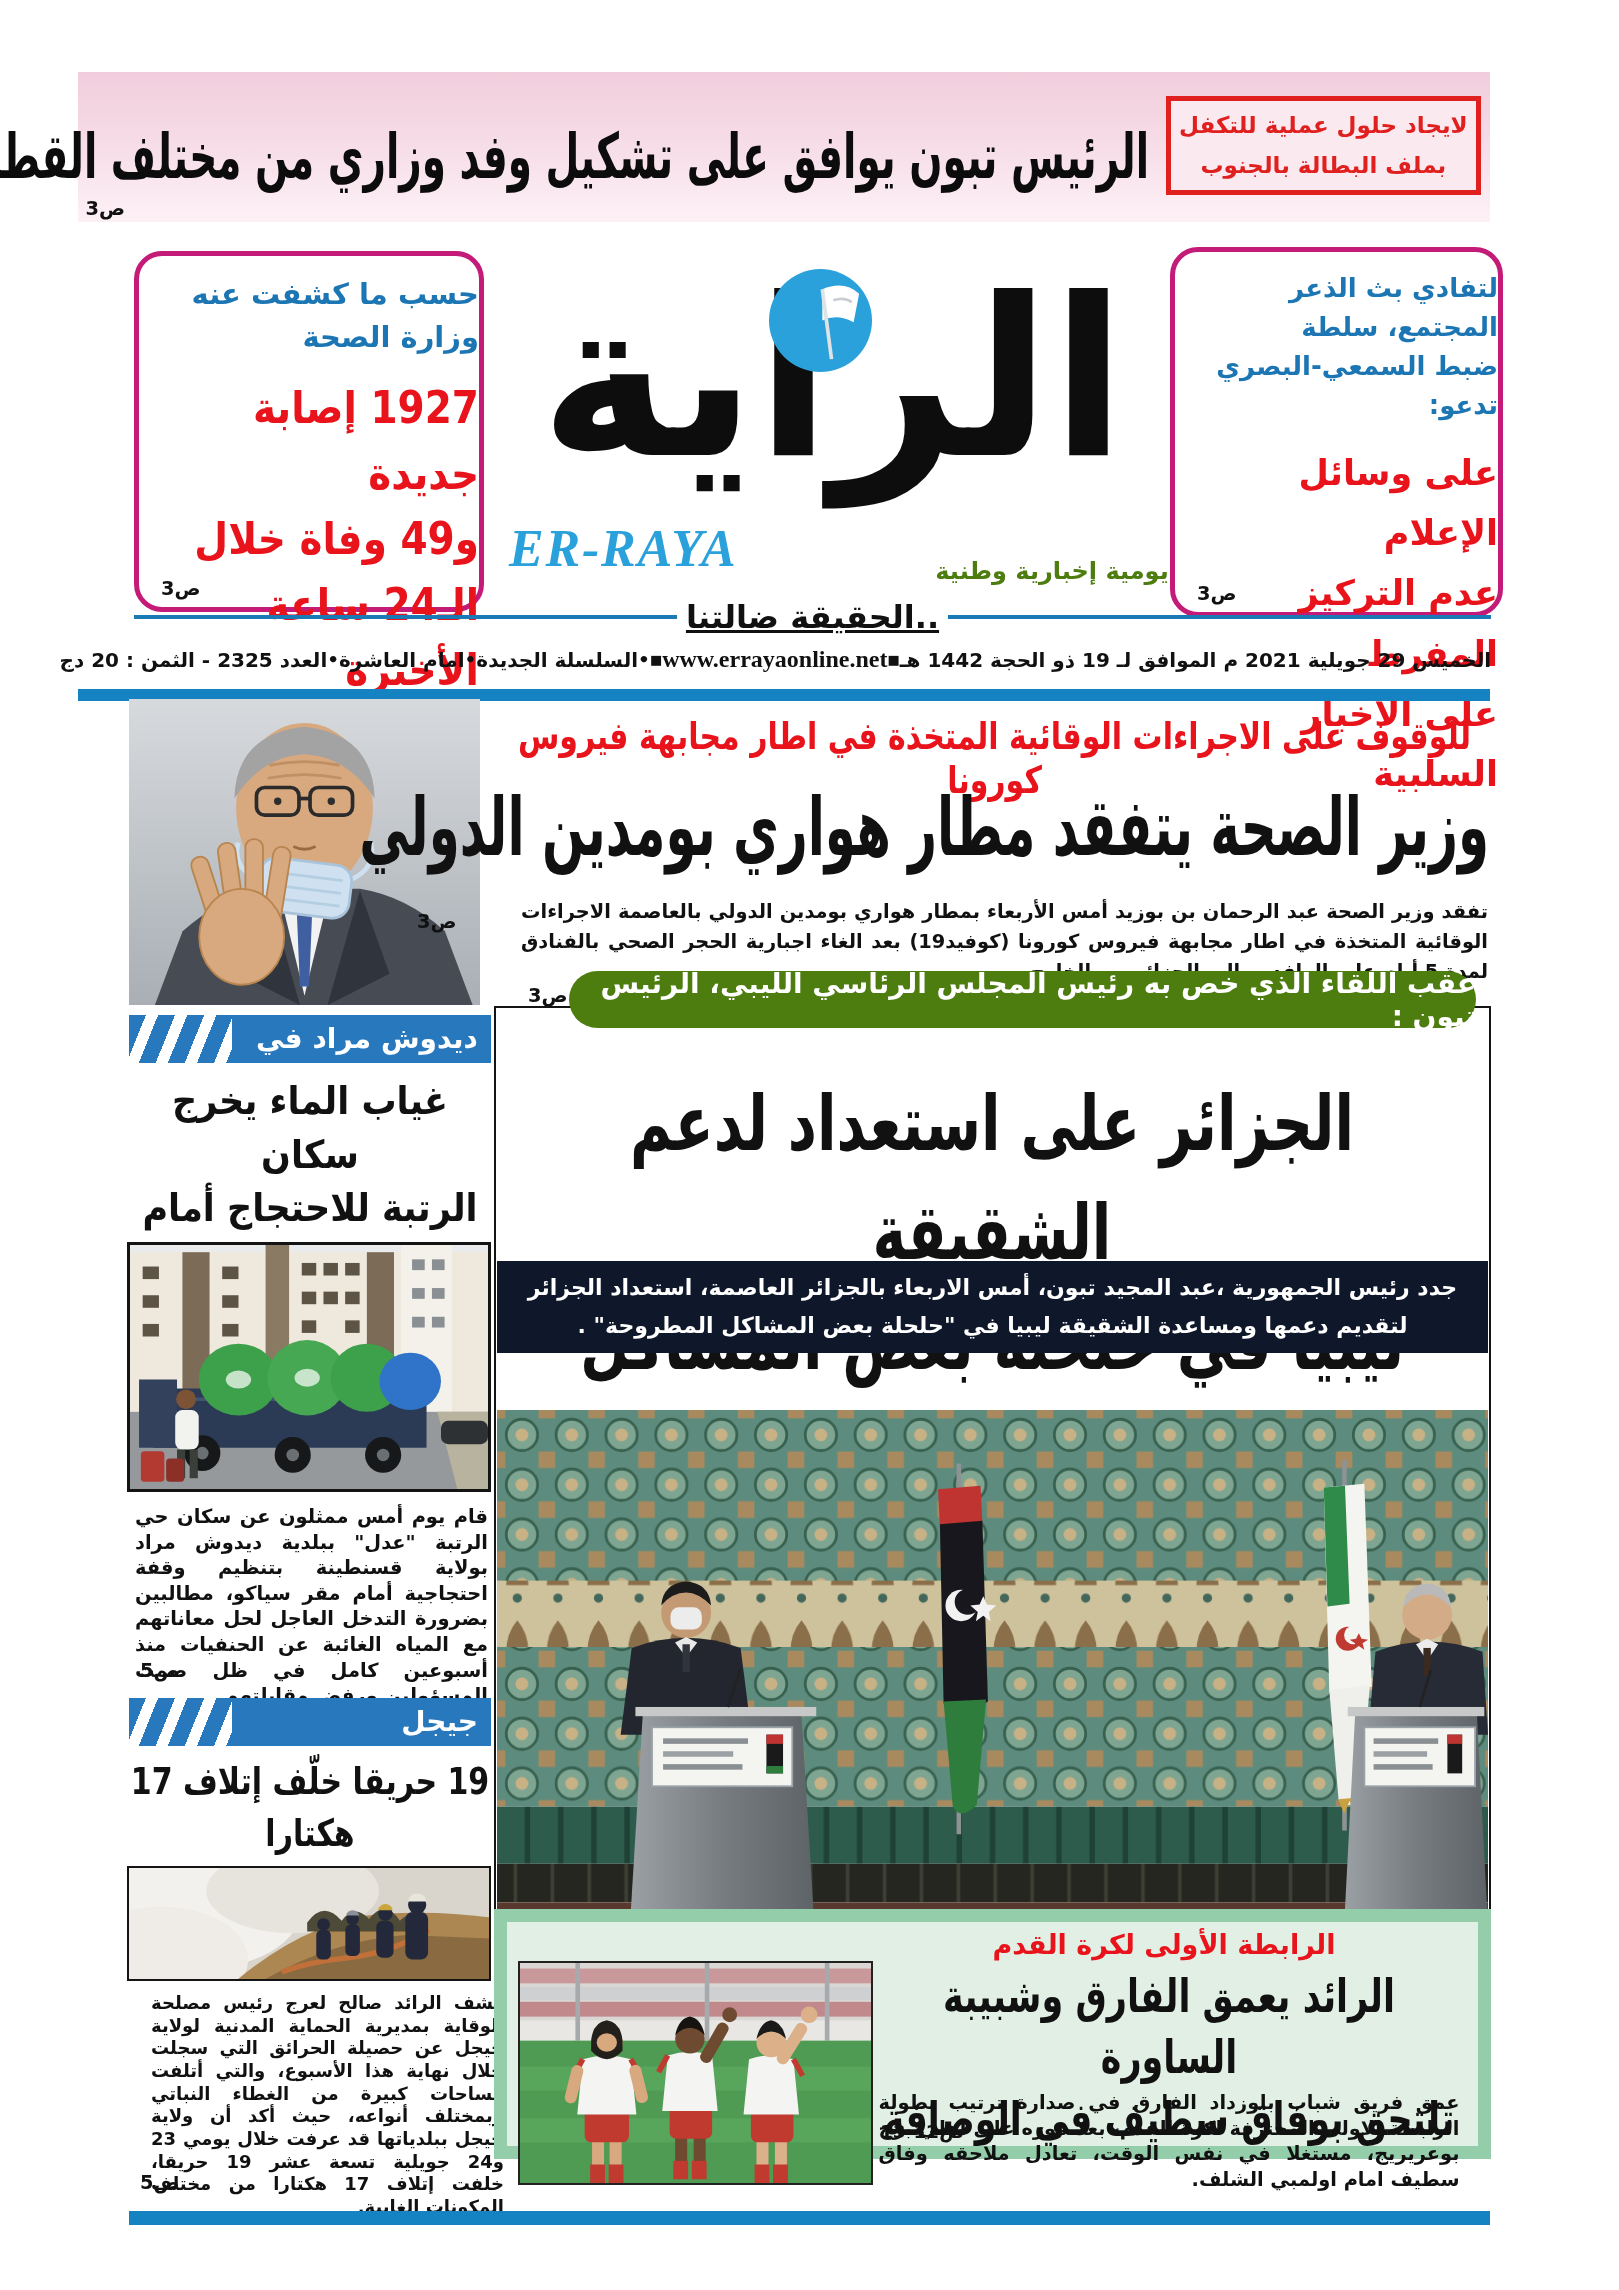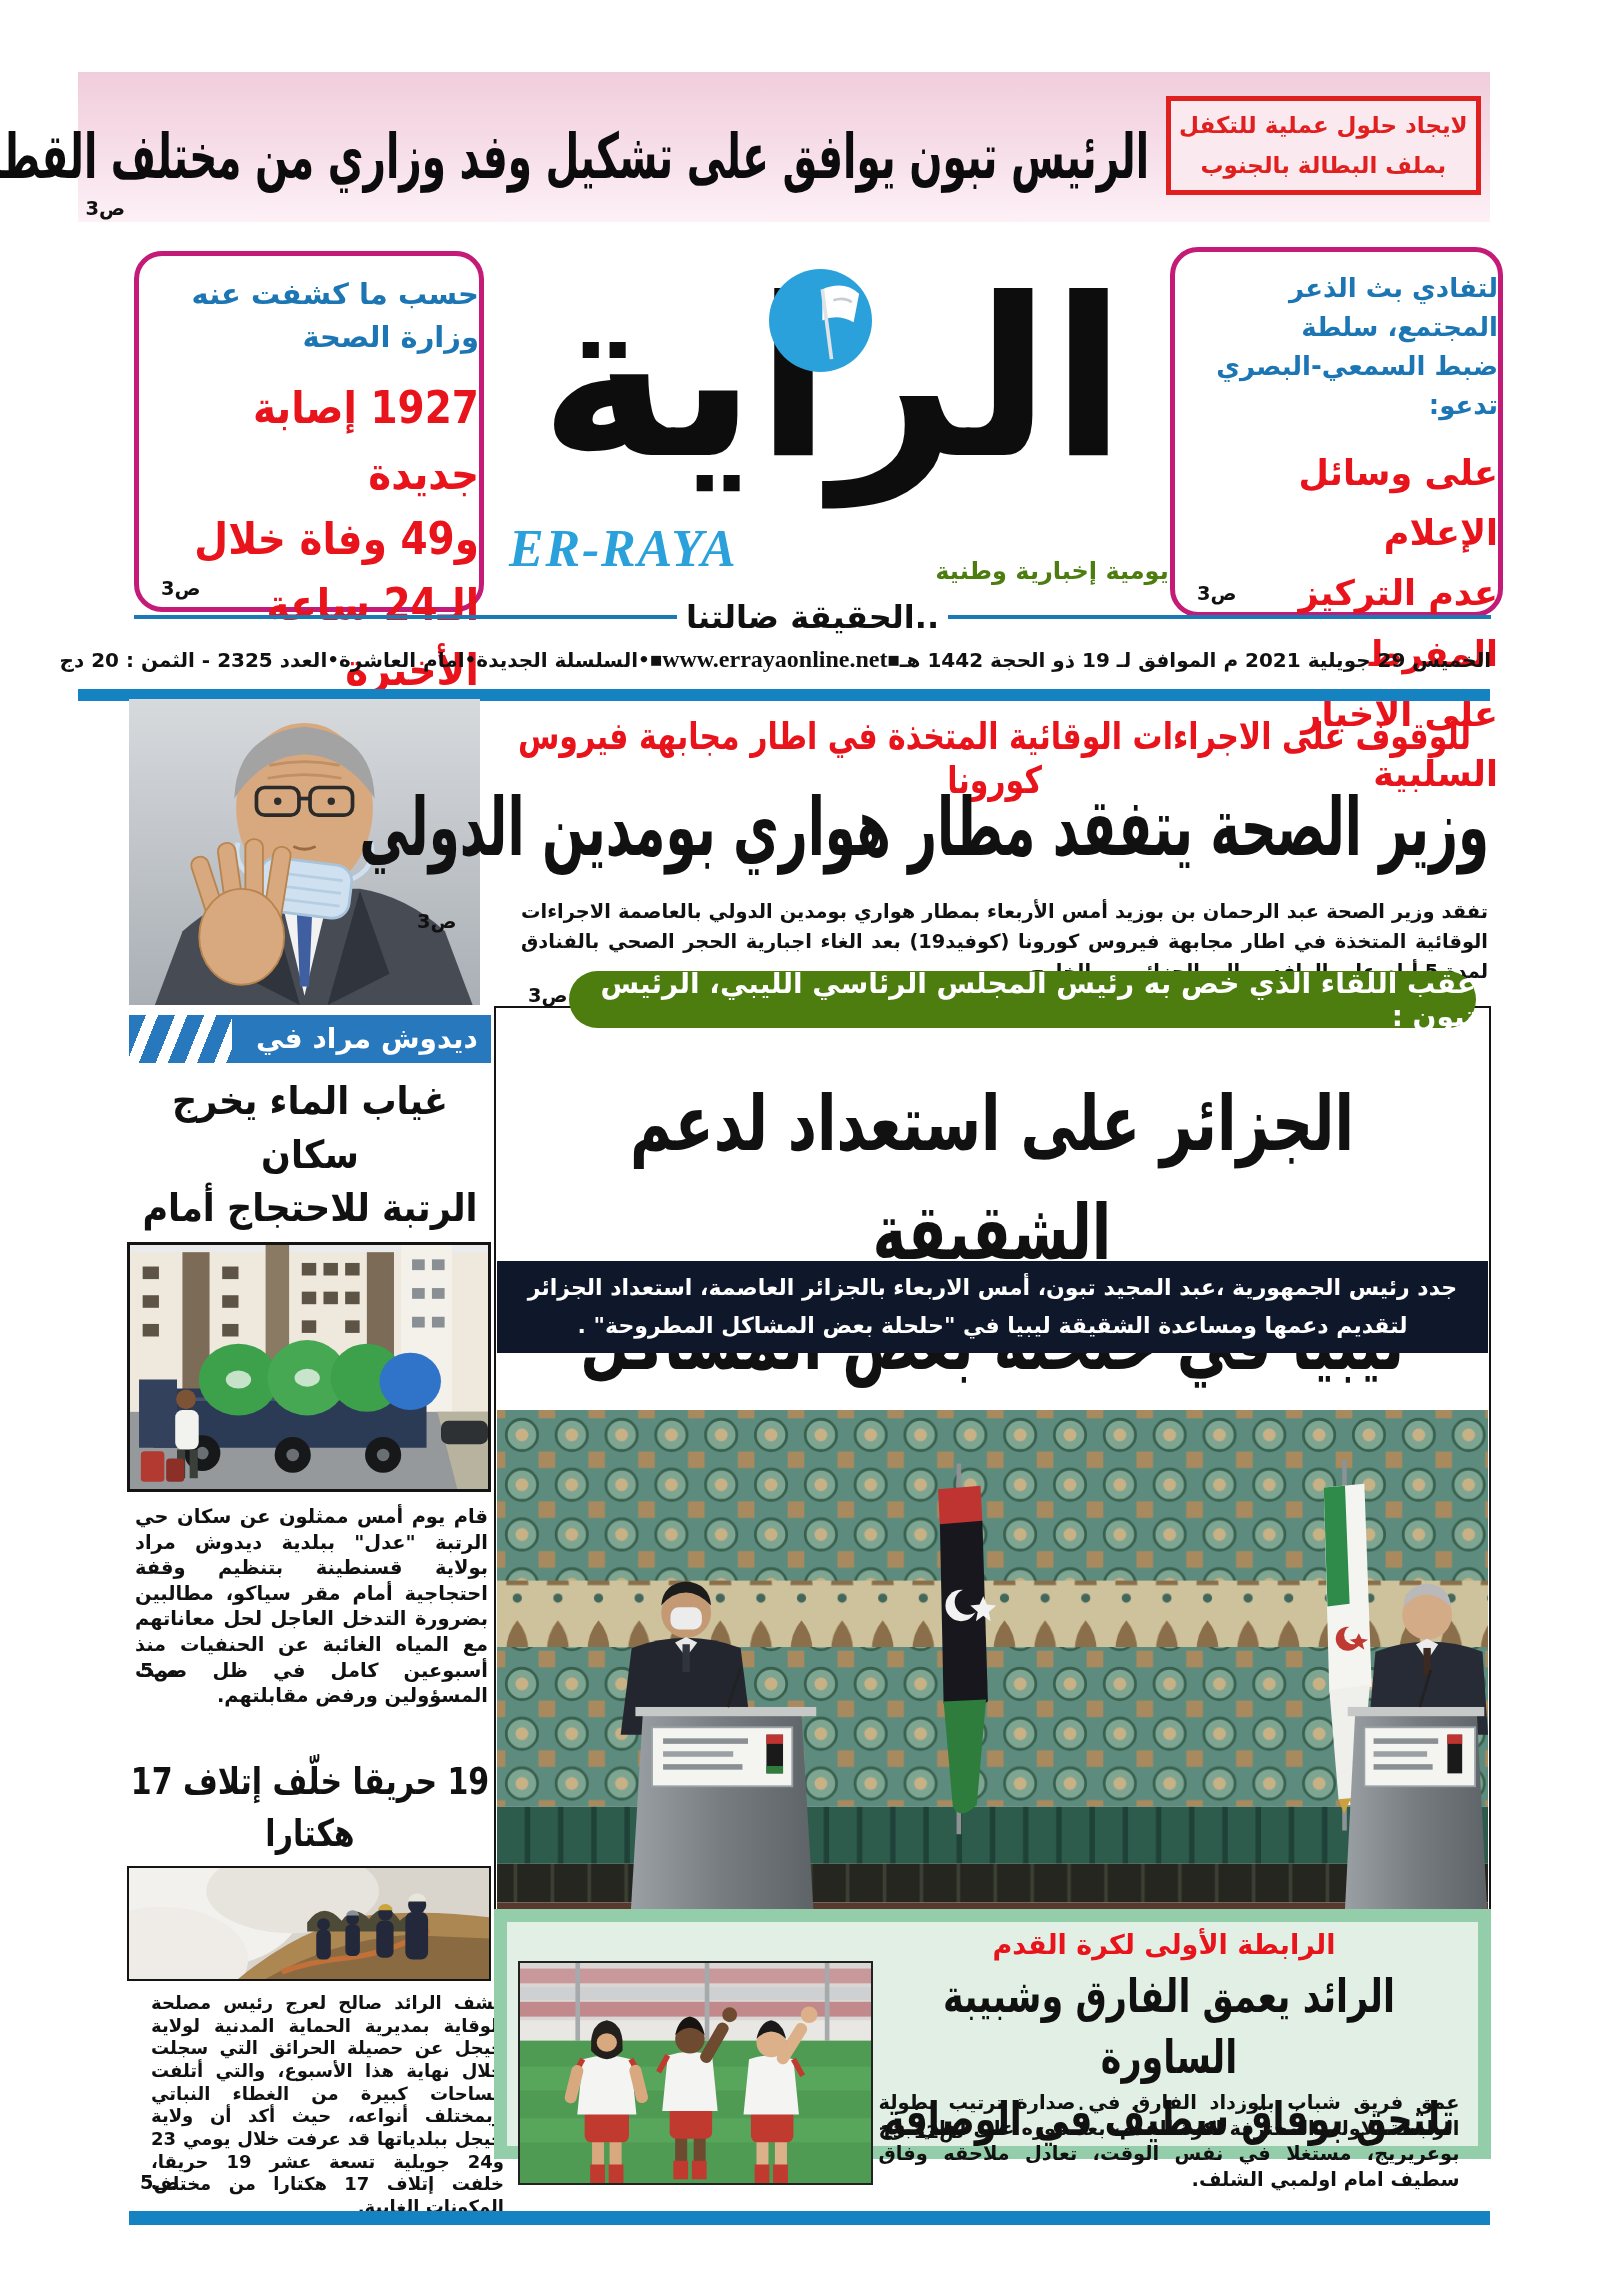--- a/index.html
+++ b/index.html
@@ -29,21 +29,21 @@
   .side-pref{position:absolute;left:22px;bottom:7.4px;font-size:19.4px;font-weight:700;}
   
   .logo-circle{position:absolute;left:769px;top:269px;width:103px;height:103px;}
   .logo-arabic{position:absolute;left:503px;top:247px;width:660px;text-align:center;
       font-size:220px;font-weight:900;line-height:1.2;color:#0d0d0d;}
   .logo-latin{position:absolute;left:509px;top:519px;font-family:"Liberation Serif",serif;
       font-style:italic;font-weight:700;font-size:52px;color:#2ba1dc;letter-spacing:1.8px;}
   .logo-subtitle{position:absolute;left:932px;top:557px;width:240px;text-align:center;
       font-size:24px;font-weight:700;color:#4d7c0f;}
   .tagline-row{position:absolute;left:134px;top:598px;width:1357px;display:flex;align-items:center;
-      gap:9px;direction:rtl;}
+      gap:9px;direction:rtl;text-decoration:underline;}
   .tagline-rule{flex:1;height:3.7px;background:#1a7ab6;}
   .tagline-text{font-size:32px;font-weight:800;}
   
   .date-bar{position:absolute;left:134px;top:646px;width:1357px;display:flex;direction:rtl;
       justify-content:space-between;align-items:center;font-size:20px;font-weight:800;white-space:nowrap;}
   .date-bar a{color:#111;text-decoration:none;font-family:"Liberation Serif",serif;font-size:24px;font-weight:700;}
   .sq{font-size:13px;} .dt{font-size:18.5px;}
   .date-rule{position:absolute;left:78px;top:689px;width:1412px;height:12px;background:#1583c2;}
   
   .minister-photo{position:absolute;left:129px;top:699px;width:351px;height:306px;}
@@ -363,20 +363,24 @@
       <rect x="50" y="184" width="26" height="44" rx="8" fill="#f2f2ee"></rect>
       <rect x="52" y="228" width="9" height="32" fill="#3a3f3a"></rect>
         <rect x="66" y="228" width="9" height="32" fill="#3a3f3a"></rect>
       <rect x="12" y="230" width="26" height="34" rx="4" fill="#b23a30"></rect>
       <rect x="40" y="238" width="20" height="26" rx="4" fill="#8c2f27"></rect>
     </svg>
   </div>
   <div class="const-body">قام يوم أمس ممثلون عن سكان حي الرتبة "عدل" ببلدية ديدوش مراد بولاية قسنطينة بتنظيم وقفة احتجاجية أمام مقر سياكو، مطالبين بضرورة التدخل العاجل لحل معاناتهم مع المياه الغائبة عن الحنفيات منذ أسبوعين كامل في ظل صمت المسؤولين ورفض مقابلتهم.</div>
   <div class="const-pref">ص5</div>
 
+  <div class="sec-bar jijel-bar">
+    <div class="stripes"></div>
+    <div class="lbl">جيجل</div>
+  </div>
   <div class="jijel-headline pre" dir="rtl">19 حريقا خلّف إتلاف 17 هكتارا
 من الثروة الغابية</div>
   <div class="jijel-photo">
     <svg viewBox="0 0 396 126" preserveAspectRatio="none">
       <rect width="396" height="126" fill="#d9d5cd"></rect>
       <ellipse cx="70" cy="46" rx="120" ry="70" fill="#f2f1ee"></ellipse>
       <ellipse cx="180" cy="26" rx="95" ry="48" fill="#e7e4de"></ellipse>
       <ellipse cx="36" cy="104" rx="95" ry="60" fill="#efece7"></ellipse>
       <path d="M120,126 Q200,58 280,52 Q340,48 396,56 L396,126 Z" fill="#ad8751"></path>
       <path d="M150,126 Q225,82 305,76 L396,80 L396,126 Z" fill="#8a6a40"></path>

